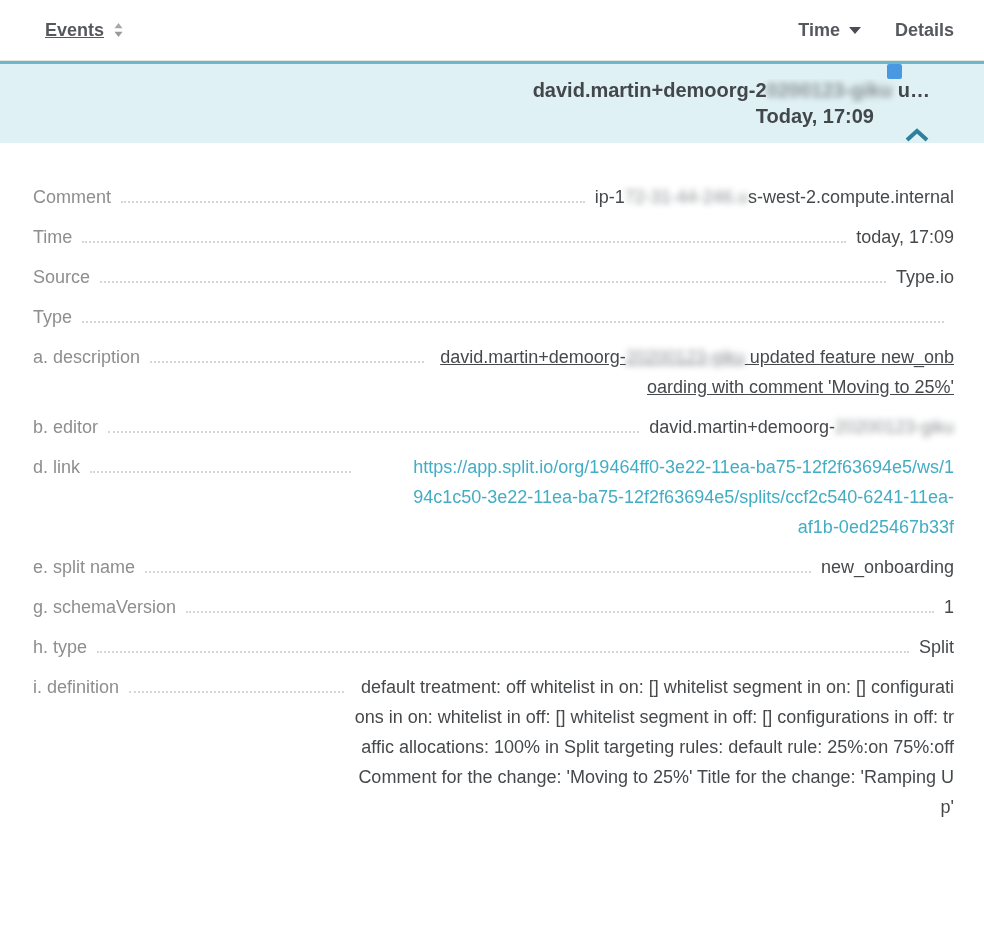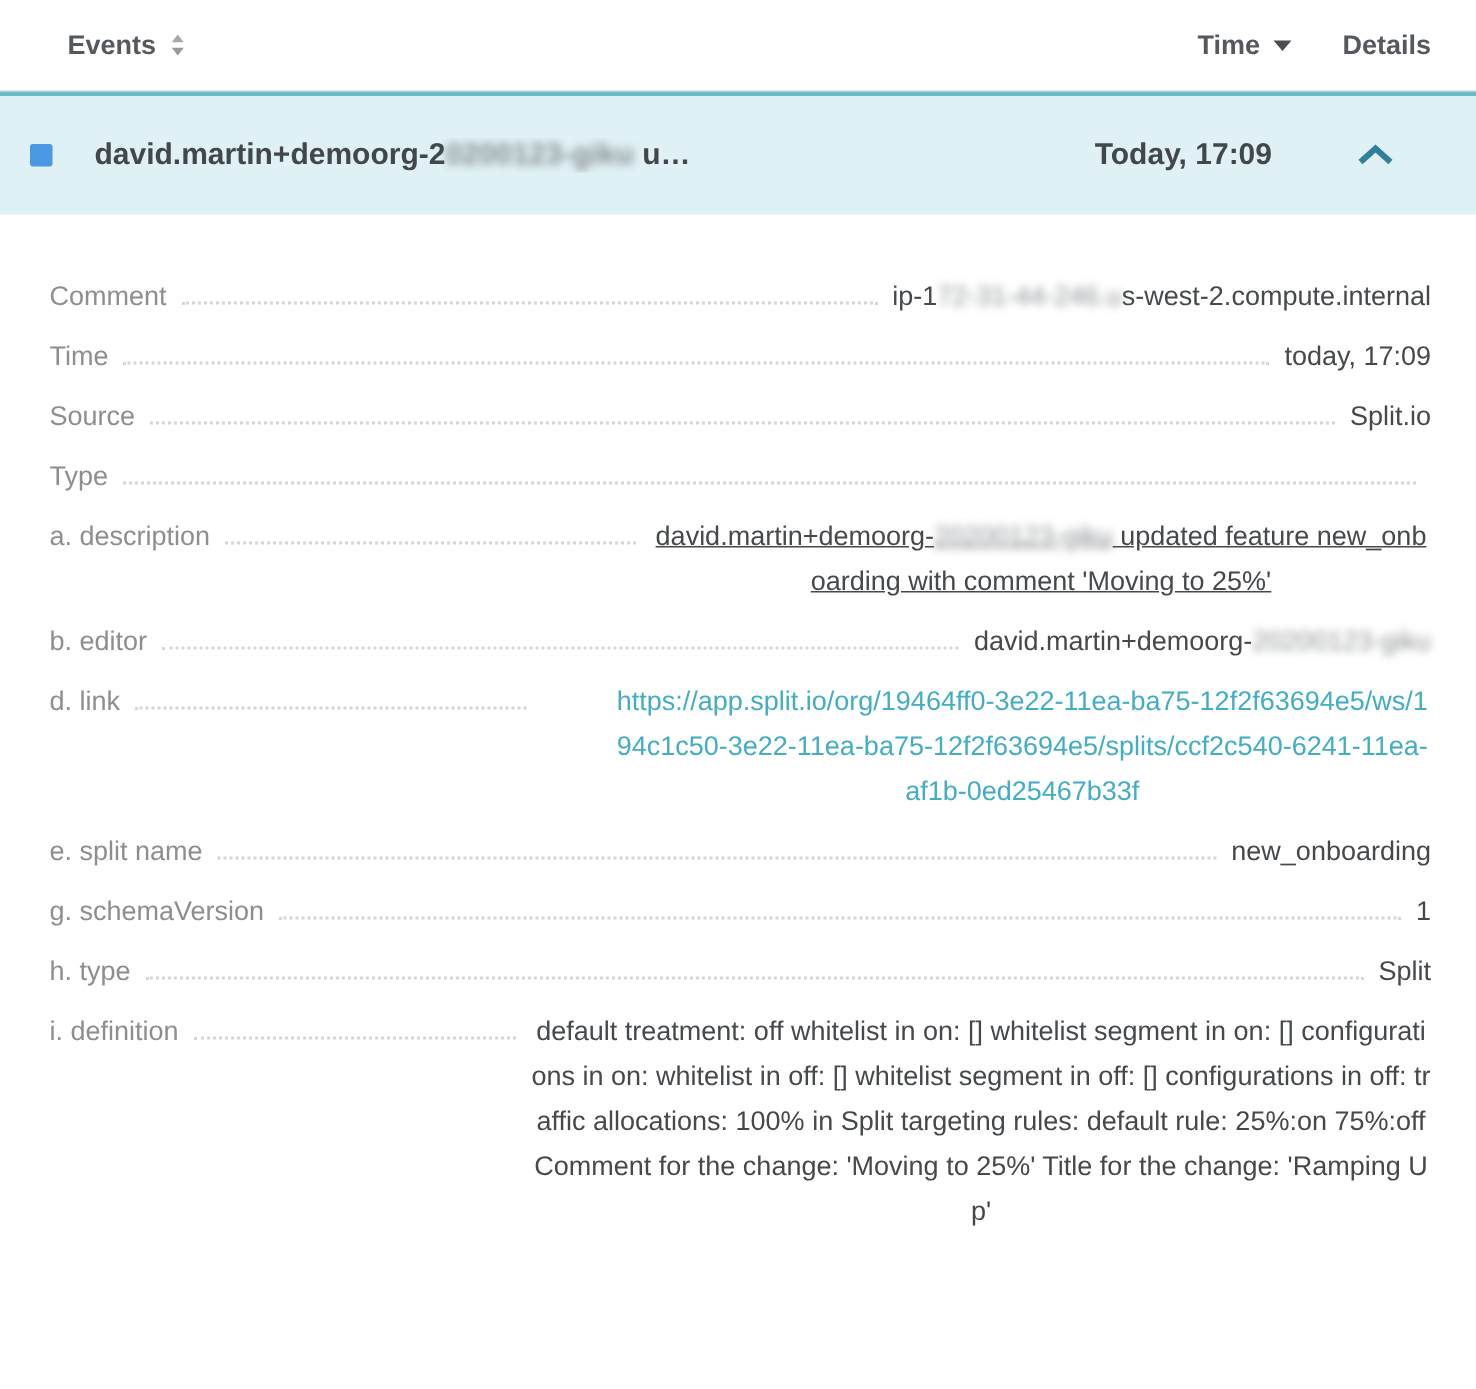--- a/index.html
+++ b/index.html
@@ -10,36 +10,37 @@
     color: #46494c; overflow: hidden;
   }
 
   
   .table-header {
     display: flex; align-items: center;
     height: 61px; padding: 0 30px 0 45px;
     border-bottom: 1px solid #e4e4e4;
     font-size: 18px; font-weight: bold; color: #55595e;
   }
-  .col-events { display: flex; align-items: center; gap: 9px; cursor: pointer; }
+  .col-events { display: flex; align-items: center; gap: 9px; cursor: pointer; text-decoration: underline; }
   .hdr-spacer { flex: 1; }
   .col-time { display: flex; align-items: center; gap: 9px; margin-right: 34px; cursor: pointer; }
   .caret-down {
     width: 0; height: 0; display: inline-block;
     border-left: 6px solid transparent; border-right: 6px solid transparent;
     border-top: 7px solid #4a4e53;
   }
 
   
   .event-row {
-    display: flex; align-items: center;
-    height: 82px; padding: 0 54px 0 20px;
+    display: flex; align-items: flex-end;
+    height: 82px; padding: 0 54px 0 46px;
     background: var(--highlight-bg, #e0f1f5);
     border-top: 3px solid var(--accent, #69b9c9);
     cursor: pointer;
+    flex-direction: column;
   }
   .event-square {
     flex: none; width: 15px; height: 15px; border-radius: 2px;
     background: var(--event-blue, #4a98e1); margin-right: 28px;
   }
   .event-title {
     flex: 1; min-width: 0;
     font-size: 20px; font-weight: bold; color: #42474c;
     white-space: nowrap; overflow: hidden;
   }
@@ -55,21 +56,21 @@
     display: flex; align-items: flex-start;
     margin-bottom: 10px; font-size: 18px; line-height: 30px;
   }
   .detail-label { color: #8e8e8e; white-space: nowrap; flex: none; }
   .leader {
     flex: 1 1 auto; min-width: 14px; height: 21px; margin: 0 10px;
     border-bottom: 2px dotted #d6d6d6;
   }
   .detail-value {
     flex: none; max-width: 680px;
-    text-align: center; color: #46494c;
+    text-align: right; color: #46494c;
     word-break: break-all; overflow-wrap: anywhere;
   }
   .val-description { max-width: 520px; text-decoration: underline; }
   .val-link       { max-width: 545px; margin-left: 48px; }
   .val-definition { max-width: 600px; }
   .detail-value.link { color: var(--link-color, #43adc4); cursor: pointer; }
   .redacted { filter: blur(3px); opacity: .8; color: #6f7478; }
 </style>
 </head>
 <body style="--accent: #69b9c9; --highlight-bg: #e0f1f5; --event-blue: #4a98e1; --link-color: #43adc4;">
@@ -108,21 +109,21 @@
       <span class="detail-value val-entity"><span>ip-1</span><span class="redacted">72-31-44-246.u</span><span>s-west-2.compute.internal</span></span>
     </div>
     <div class="detail-row">
       <span class="detail-label">Time</span>
       <span class="leader"></span>
       <span class="detail-value val-time"><span>today, 17:09</span></span>
     </div>
     <div class="detail-row">
       <span class="detail-label">Source</span>
       <span class="leader"></span>
-      <span class="detail-value val-source"><span>Split.io</span></span>
+      <span class="detail-value val-source"><span>Type.io</span></span>
     </div>
     <div class="detail-row">
       <span class="detail-label">Type</span>
       <span class="leader"></span>
     </div>
     <div class="detail-row">
       <span class="detail-label">a. description</span>
       <span class="leader"></span>
       <span class="detail-value val-description"><span>david.martin+demoorg-</span><span class="redacted">20200123-giku</span><span> updated feature new_onboarding with comment 'Moving to 25%'</span></span>
     </div>

